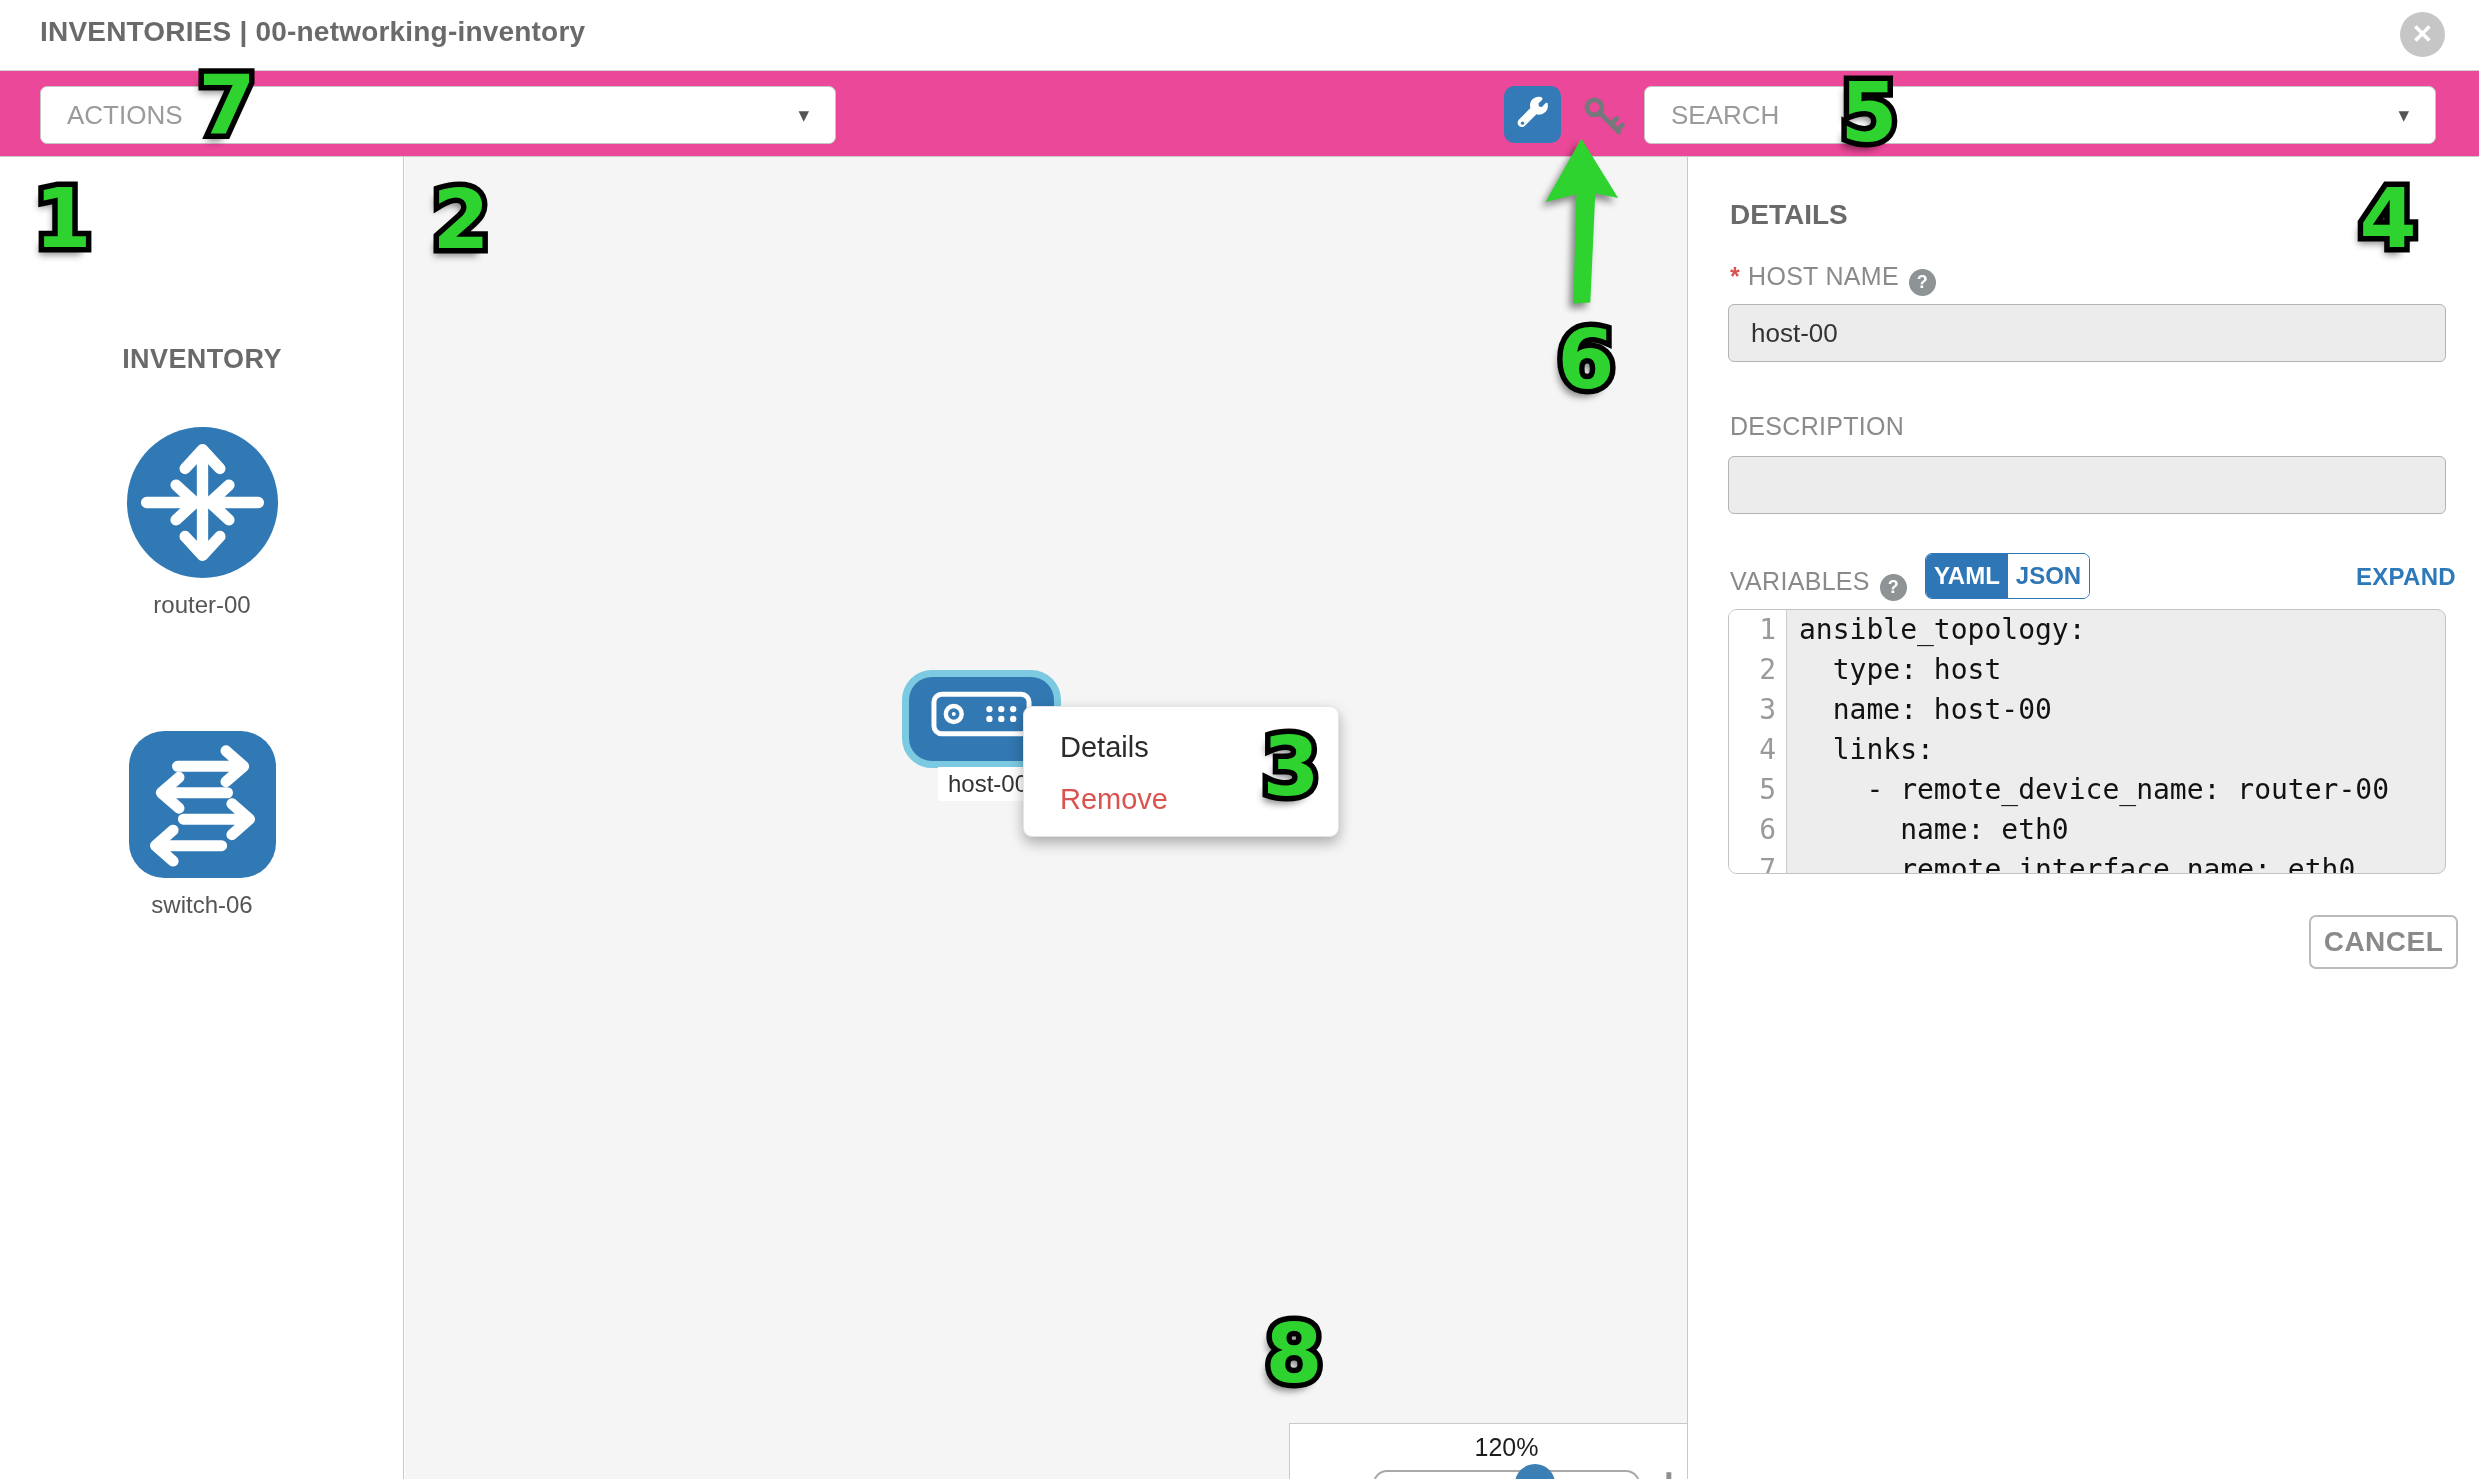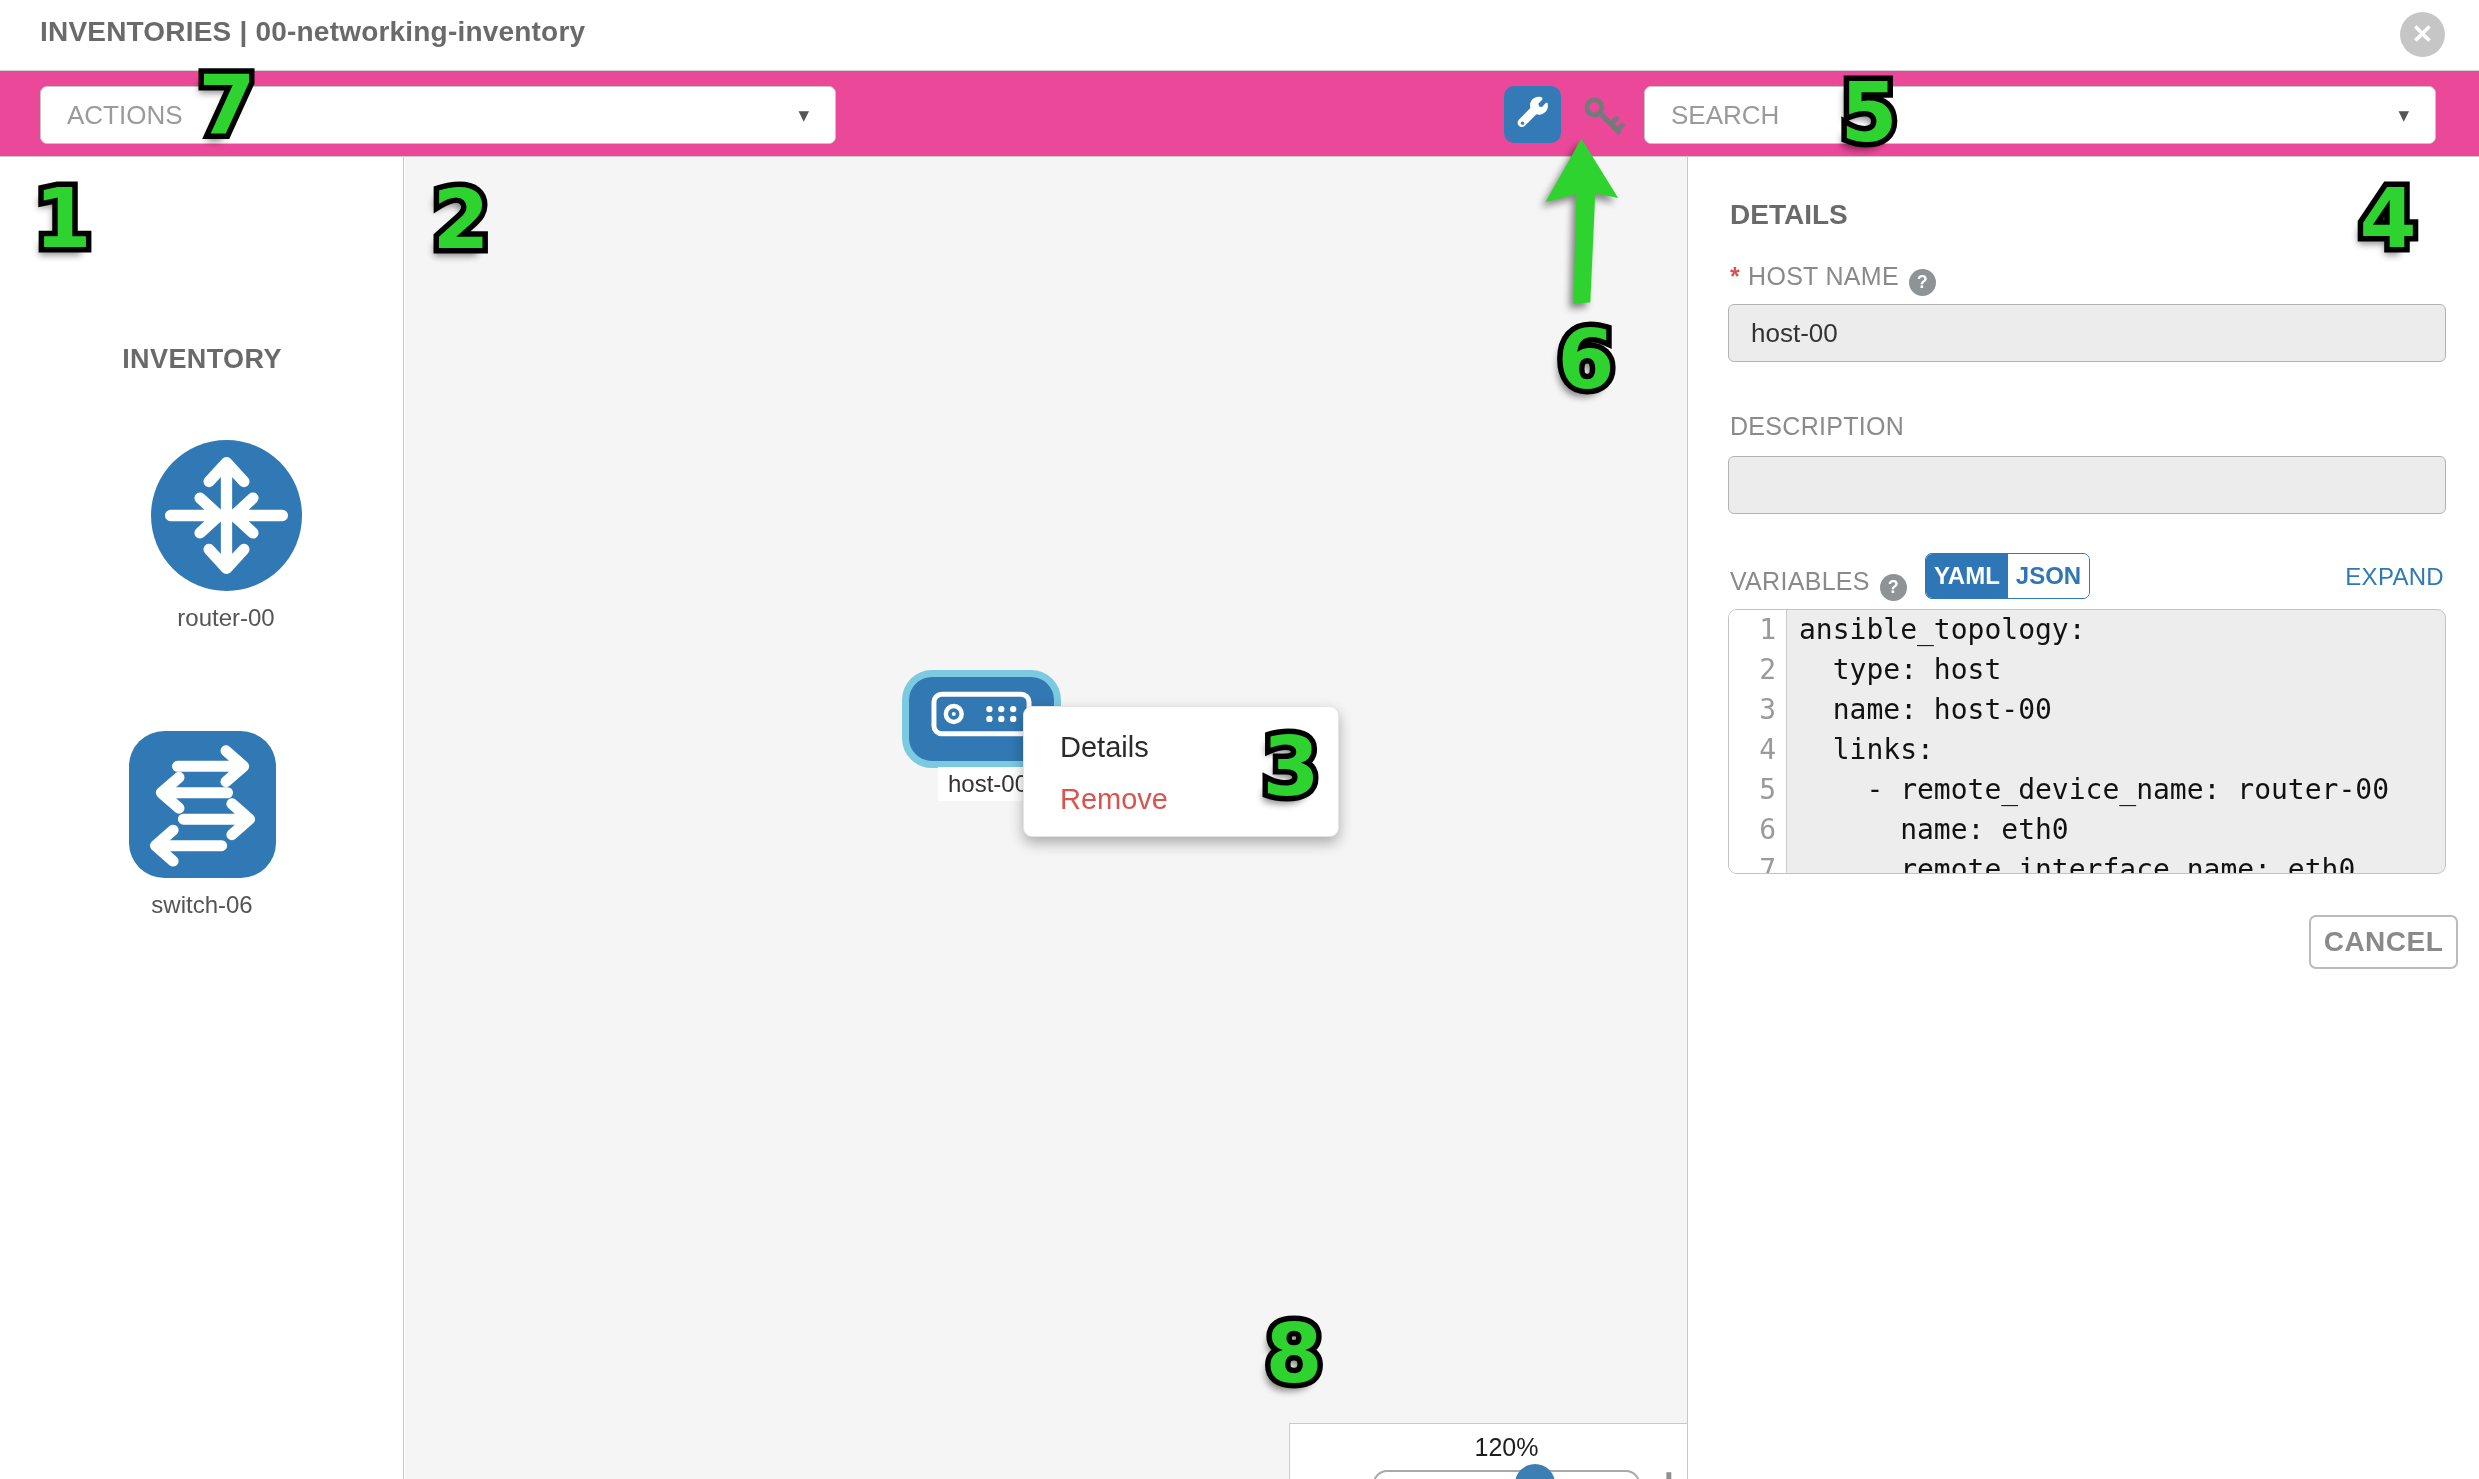--- a/index.html
+++ b/index.html
@@ -24,21 +24,21 @@
   .dropdown .caret { margin-left:auto; color:#555; font-size:21px; }
   .wrench-btn { position:absolute; left:1504px; top:15px; width:57px; height:57px; border:none;
                 background:#337ab7; border-radius:10px; display:flex; align-items:center; justify-content:center; cursor:pointer; }
   .key-wrap { position:absolute; left:1580px; top:22px; width:46px; height:46px; cursor:pointer; }
 
   
   .sidebar { position:absolute; left:0; top:157px; width:404px; height:1322px; background:#fff; border-right:1px solid #c8c8c8; }
   .sidebar-title { position:absolute; left:0; top:187px; width:404px; text-align:center;
                    font-size:27px; font-weight:bold; color:#6a6a6a; letter-spacing:0.4px; }
   .palette-item { position:absolute; left:0; width:404px; text-align:center; cursor:grab; }
-  .pi-router { top:283px;margin-left:24px; }
+  .pi-router { top:270px; }
   .pi-switch { top:574px; }
   .dev-icon { display:inline-block; }
   .palette-label { margin-top:9px; font-size:24px; color:#555; }
 
   .canvas { position:absolute; left:405px; top:157px; width:1283px; height:1322px; background:#f5f5f6; border-right:1px solid #c8c8c8; }
 
   
   .node { position:absolute; left:497px; top:513px; width:159px; height:98px; background:#3278b3;
           border:7px solid #7cc9e2; border-radius:30px; display:flex; align-items:flex-start; justify-content:center; cursor:pointer; }
   .node svg { margin-top:13px; }
@@ -73,21 +73,21 @@
   .in-hostname  { top:147px; }
   .lbl-desc { left:41px; top:255px; }
   .in-desc  { top:299px; }
   .lbl-vars { left:41px; top:410px; }
 
   .fmt-toggle { position:absolute; left:236px; top:396px; height:46px; display:flex; border:1px solid #2e76b5;
                 border-radius:7px; overflow:hidden; background:#fff; }
   .fmt-seg { padding:0 8px; font-size:24px; font-weight:bold; line-height:44px; cursor:pointer; }
   .fmt-on  { background:#2e76b5; color:#fff; }
   .fmt-off { background:#fff; color:#2e76b5; }
-  .expand-link { position:absolute; right:36px; top:406px; font-size:24px; color:#2e79b8; cursor:pointer; letter-spacing:0.3px; }
+  .expand-link { position:absolute; right:24px; top:406px; font-size:24px; color:#2e79b8; cursor:pointer; letter-spacing:0.3px;font-weight:bold; }
 
   .editor { position:absolute; left:39px; top:452px; width:718px; height:265px; border:1px solid #c3c3c3;
             border-radius:9px; overflow:hidden; background:#ededed; font-family:"DejaVu Sans Mono",monospace; }
   .code-line { display:flex; height:40px; line-height:40px; font-size:28px; }
   .ln { width:58px; background:#fff; border-right:1px solid #ccc; color:#9a9a9a; text-align:right; padding-right:10px; flex:none; }
   .cd { padding-left:12px; white-space:pre; color:#121212; }
 
   .cancel-btn { position:absolute; left:600px; top:758px; width:149px; height:54px; background:#fff;
                 border:2px solid #bbb; border-radius:7px; font-size:28px; font-weight:bold; color:#8a8a8a;
                 letter-spacing:0.5px; cursor:pointer; font-family:"Liberation Sans",sans-serif;margin-left:20px; }

